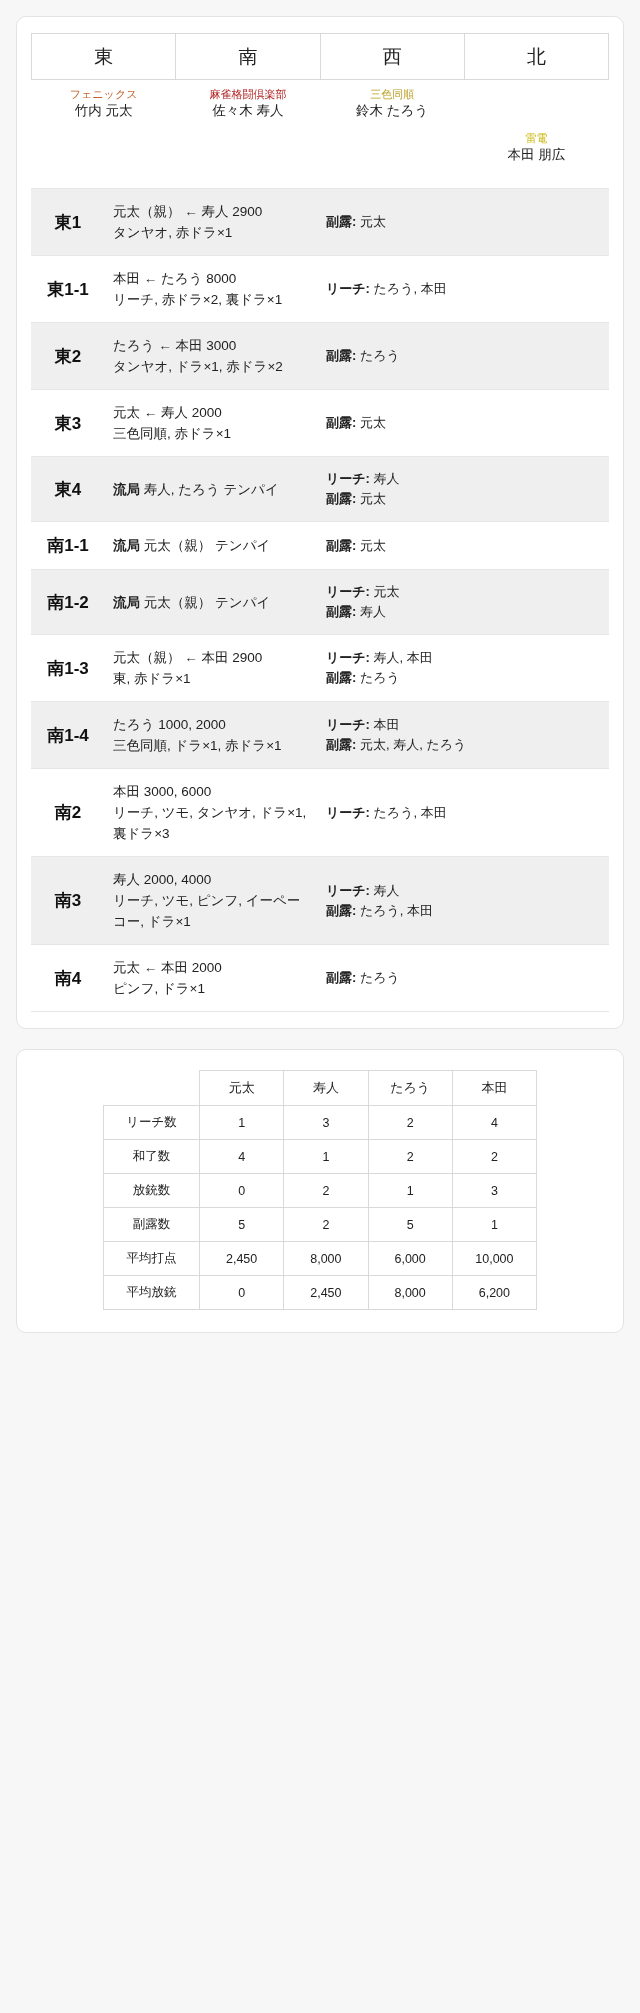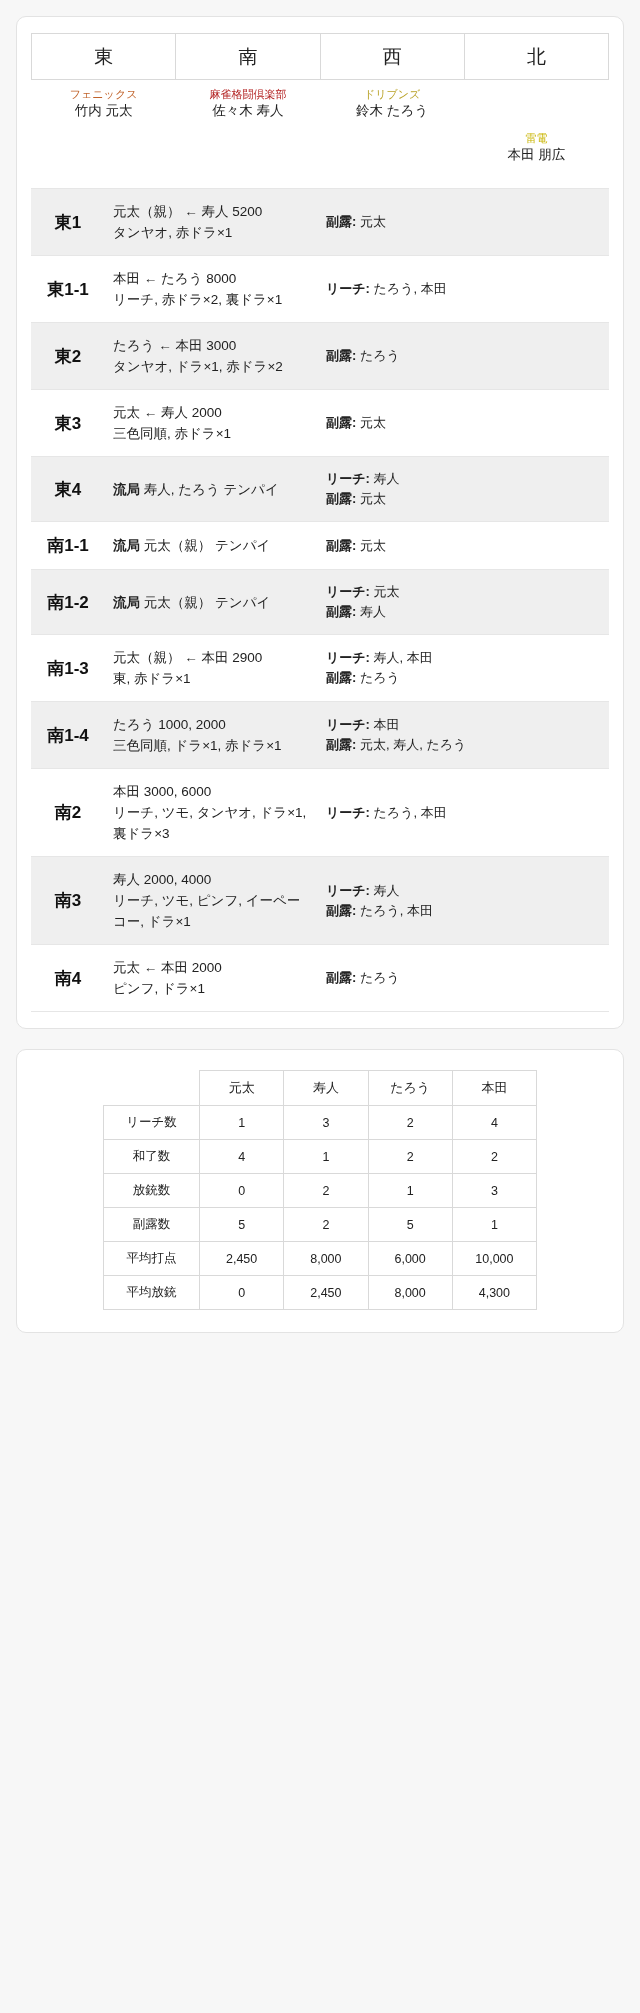--- a/index.html
+++ b/index.html
@@ -134,41 +134,41 @@
       <tr>
         <td class="player">
           <span class="team" style="color: rgb(192, 98, 42); text-align: center;">フェニックス</span>
           <span class="pname">竹内 元太</span>
         </td>
         <td class="player">
           <span class="team" style="color: rgb(179, 34, 34);">麻雀格闘倶楽部</span>
           <span class="pname">佐々木 寿人</span>
         </td>
         <td class="player">
-          <span class="team" style="color: rgb(185, 162, 39);">ドリブンズ</span>
+          <span class="team" style="color: rgb(185, 162, 39);">三色同順</span>
           <span class="pname">鈴木 たろう</span>
         </td>
         <td class="player">
           <span class="team" style="color: rgb(200, 180, 0); margin-top: 44px;">雷電</span>
           <span class="pname">本田 朋広</span>
         </td>
       </tr>
     </tbody>
   </table>
 
   <table class="log">
     <colgroup>
         <col class="col-kyoku">
         <col class="col-result">
         <col class="col-flags">
       </colgroup>
     <tbody id="log-body">
         <tr class="alt">
           <td class="col-kyoku">東1</td>
-          <td class="col-result"><span>元太（親） ← 寿人 5200</span><br><span>タンヤオ, 赤ドラ×1</span></td>
+          <td class="col-result"><span>元太（親） ← 寿人 2900</span><br><span>タンヤオ, 赤ドラ×1</span></td>
           <td class="col-flags">
             <span class="flagline"><span class="flag-label">副露: </span><span>元太</span></span>
           </td>
         </tr>
         <tr>
           <td class="col-kyoku">東1-1</td>
           <td class="col-result"><span>本田 ← たろう 8000</span><br><span>リーチ, 赤ドラ×2, 裏ドラ×1</span></td>
           <td class="col-flags">
             <span class="flagline"><span class="flag-label">リーチ: </span><span>たろう, 本田</span></span>
           </td>
@@ -305,17 +305,17 @@
           <td>2,450</td>
           <td>8,000</td>
           <td>6,000</td>
           <td>10,000</td>
         </tr>
         <tr>
           <td class="rowlabel">平均放銃</td>
           <td>0</td>
           <td>2,450</td>
           <td>8,000</td>
-          <td>4,300</td>
+          <td>6,200</td>
         </tr>
       </tbody>
   </table>
 </div>
 
 </body></html>

